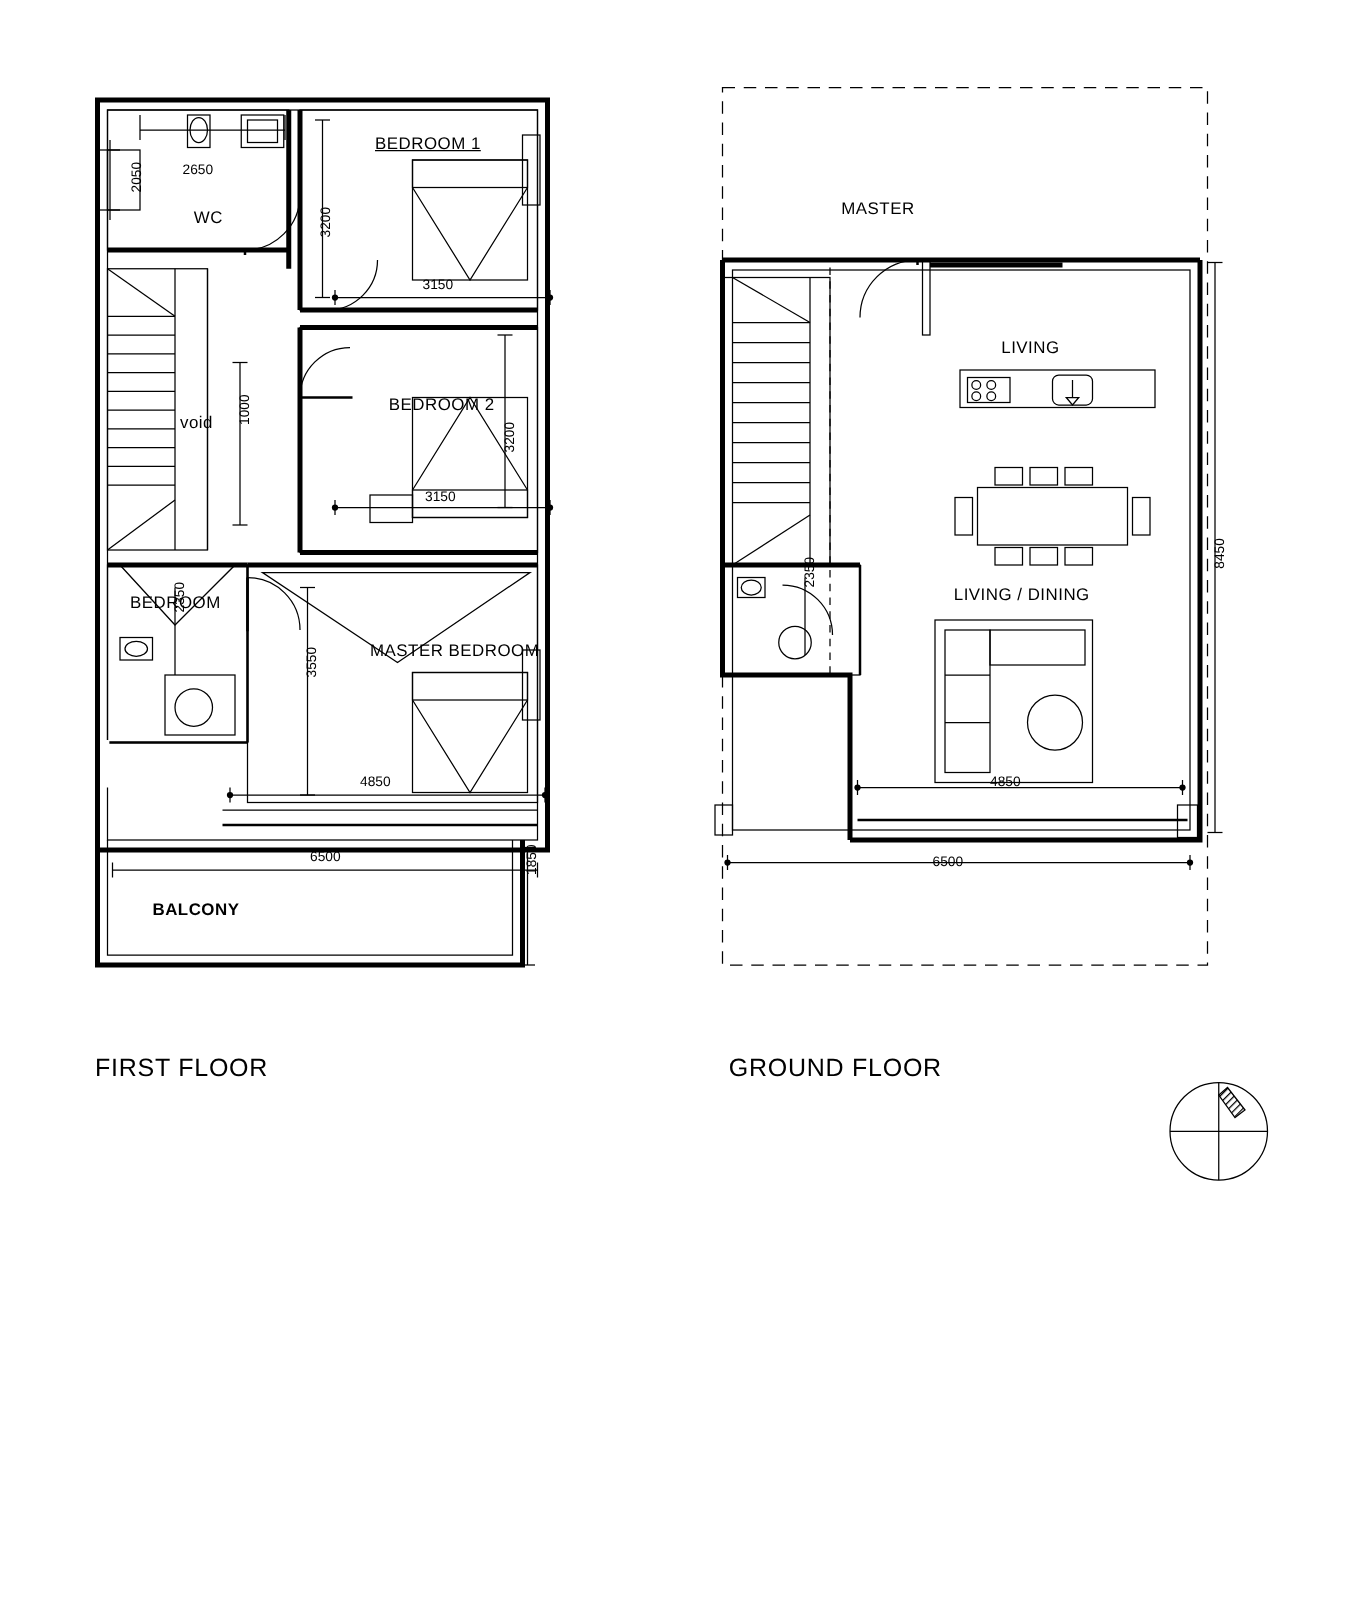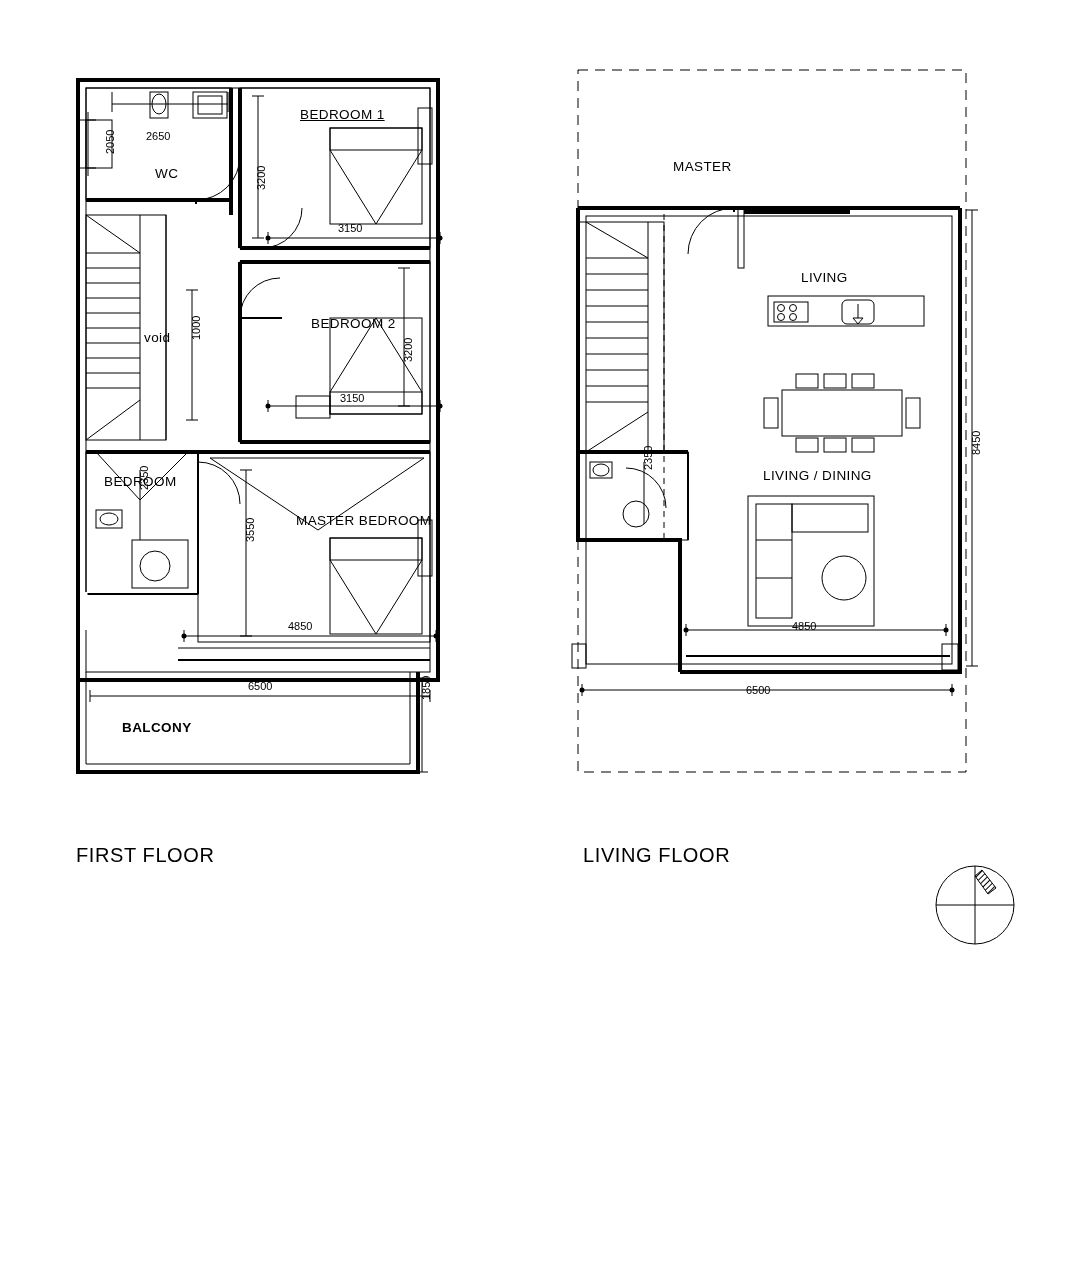--- a/index.html
+++ b/index.html
@@ -295,21 +295,21 @@
     <div class="lbl" style="left:153px;top:159px;">MASTER</div>
     <div class="lbl" style="left:281px;top:270px;">LIVING</div>
     <div class="lbl" style="left:243px;top:468px;">LIVING / DINING</div>
 
     <div class="dim vert" style="left:122px;top:470px;">2350</div>
     <div class="dim" style="left:272px;top:620px;">4850</div>
     <div class="dim" style="left:226px;top:684px;">6500</div>
     <div class="dim vert" style="left:450px;top:455px;">8450</div>
   </div>
 
-  <div class="floorname" style="left:583px;top:844px;">LIVING FLOOR</div>
+  <div class="floorname" style="left:583px;top:844px;">GROUND FLOOR</div>
 
   <div class="plan" style="left:930px;top:860px;width:90px;height:90px;">
     <svg width="90" height="90">
       <defs>
         <pattern id="hatch" width="4" height="4" patternUnits="userSpaceOnUse" patternTransform="rotate(45)">
           <line x1="0" y1="0" x2="0" y2="4" stroke="#000" stroke-width="2"></line>
         </pattern>
       </defs>
       <circle cx="45" cy="45" r="39" fill="none" stroke="#000" stroke-width="1"></circle>
       <line x1="45" y1="6" x2="45" y2="84" stroke="#000" stroke-width="1"></line>

